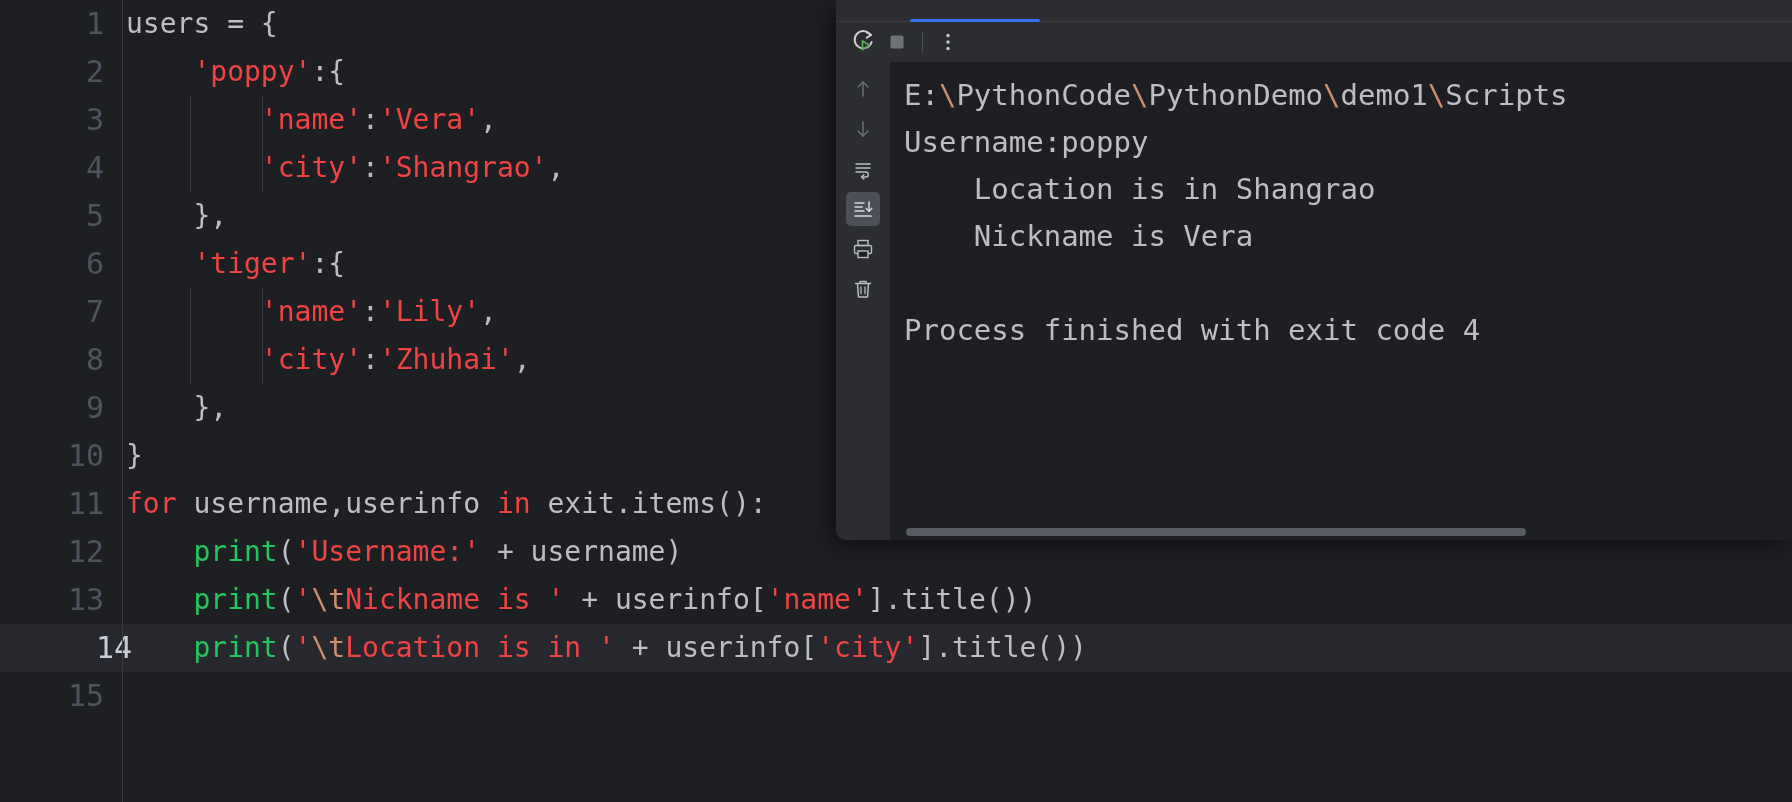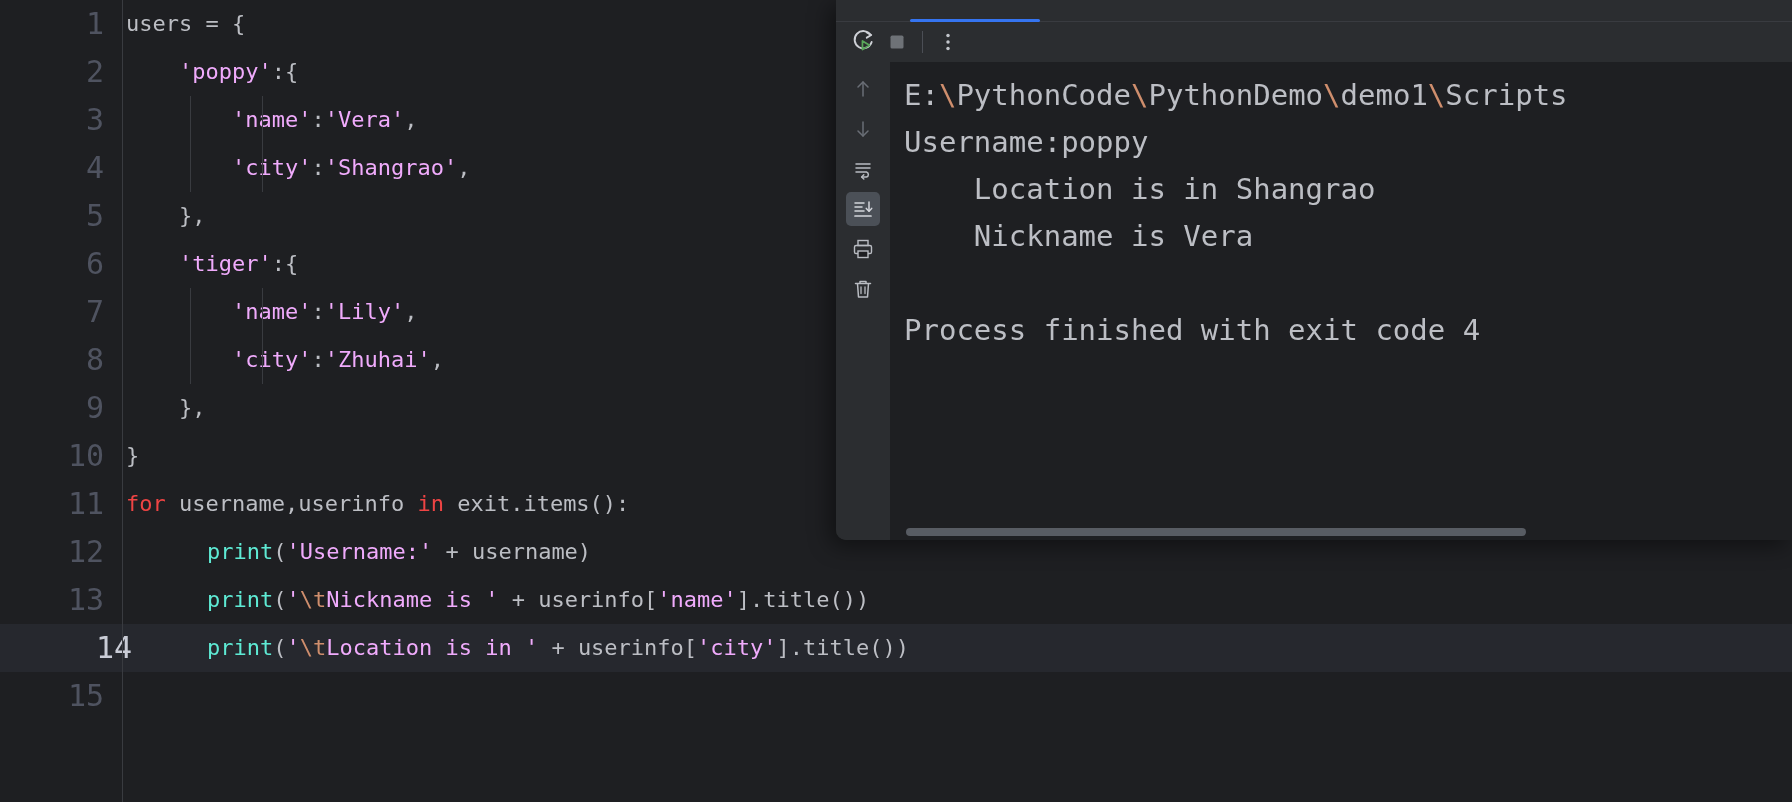--- a/index.html
+++ b/index.html
@@ -31,33 +31,33 @@
   .line.current .lnum { color: #c9ccd6; margin-left: 28px; }
   .lnum {
     position: absolute; left: 0; top: 0; width: 104px;
     text-align: right;
     color: #4f5360;
     font-size: 30px;
     font-family: "DejaVu Sans Mono", "Liberation Mono", monospace;
   }
   .ltext {
     position: absolute; left: 126px; top: 0;
-    font-size: 22px; letter-spacing: 0px;
+    font-size: 28px; letter-spacing: 0px;
     color: #bcbec4;
   }
   
   .iguide {
     position: absolute; width: 1px; background: #393b40;
   }
 
   
   .t-plain  { color: #bcbec4; }
-  .t-str    { color: #f0abfc; }
+  .t-str    { color: #ef4444; }
   .t-kw     { color: #ef4444; }
-  .t-fn     { color: #5eead4; margin-left: 28px; }
+  .t-fn     { color: #22c55e; }
   .t-esc    { color: #cf8e6d; }
 
   
   .console-panel {
     position: absolute;
     left: 836px; top: 0px;
     width: 956px; height: 540px;
     background: #2b2d30;
     border-bottom-left-radius: 10px;
     box-shadow: -6px 6px 22px rgba(0,0,0,0.45);

